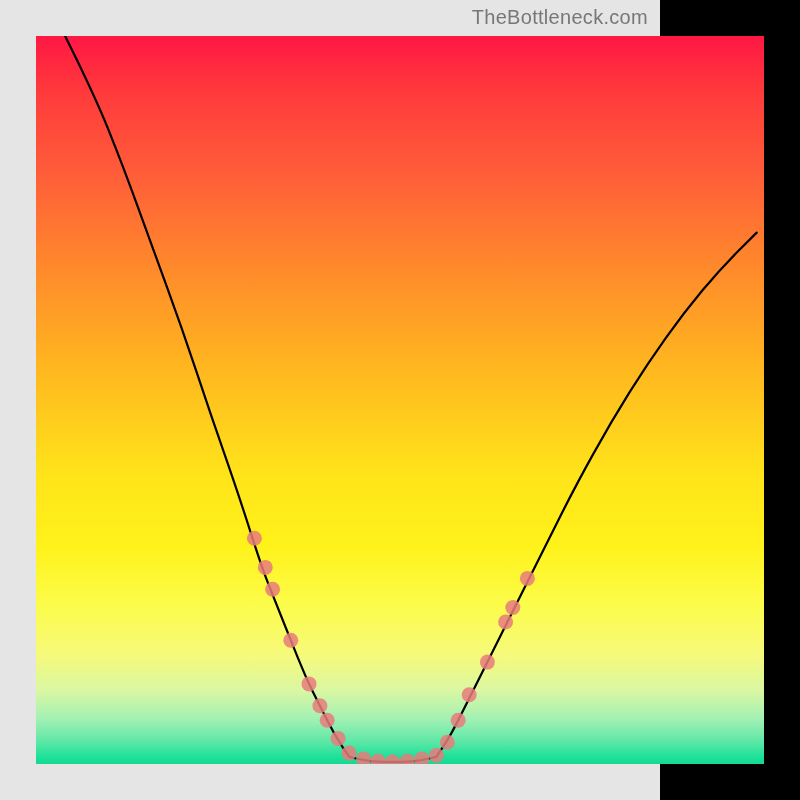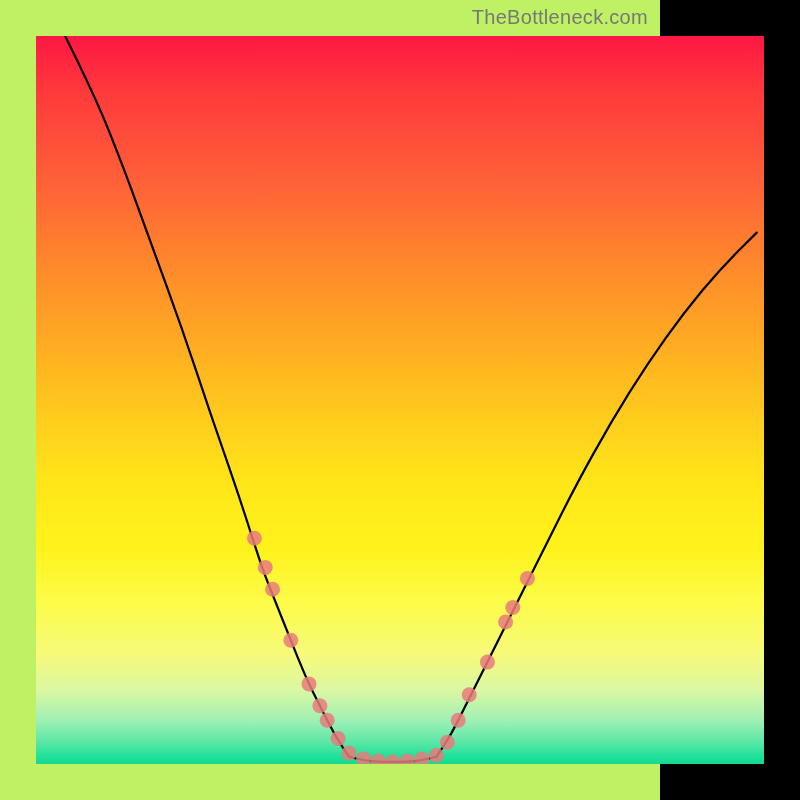--- a/index.html
+++ b/index.html
@@ -10,21 +10,21 @@
     background: #000;
     font-family: Arial, Helvetica, sans-serif;
     overflow: hidden;
   }
   .frame {
     position: absolute;
     left: 0;
     top: 0;
     width: 660px;
     height: 800px;
-    background: #bef264;
+    background: #e5e5e5;
   }
   .plot {
     position: absolute;
     left: 36px;
     top: 36px;
     width: 728px;
     height: 728px;
     overflow: hidden;
   }
   .gradient-bg {

